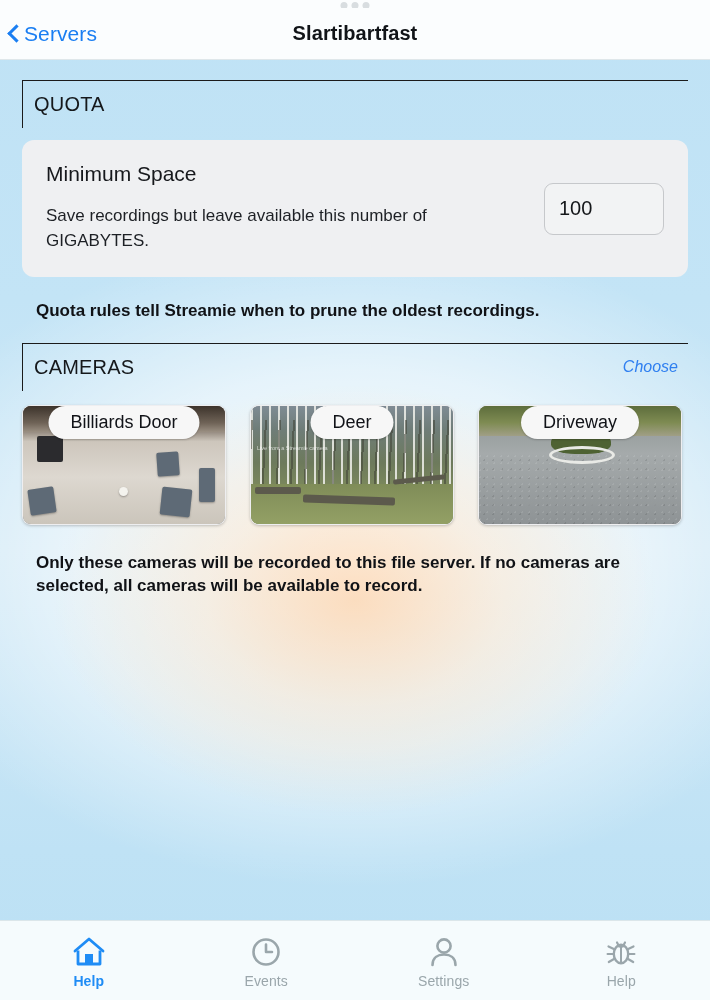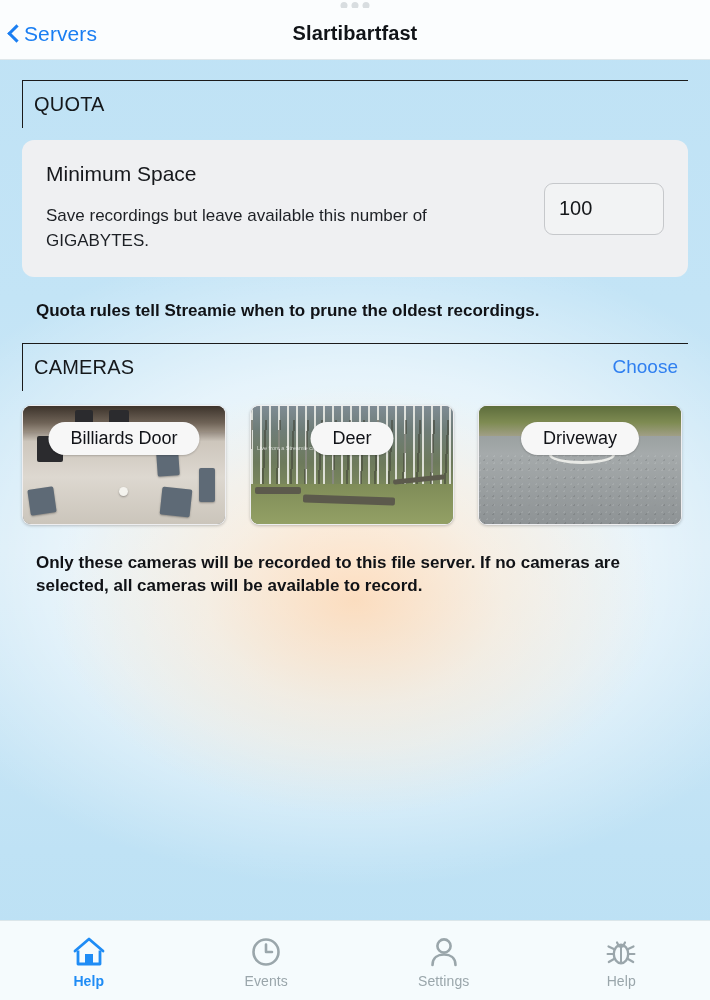--- a/index.html
+++ b/index.html
@@ -111,24 +111,25 @@
     align-items: center;
     justify-content: space-between;
     padding: 0 2px 0 11px;
   }
   .section-header .title {
     font-size: 20px;
     color: #15181b;
     letter-spacing: 0.2px;
   }
   .section-header .action {
-    font-size: 19px;
+    font-size: 16px;
     color: #2f7ff0;
     padding-right: 8px;
     cursor: pointer;
+    font-style: italic;
   }
 
   
   .card {
     margin: 12px 22px 0 22px;
     background: #eff0f2;
     border-radius: 12px;
     padding: 22px 24px 24px 24px;
     position: relative;
     min-height: 110px;
@@ -190,21 +191,21 @@
     position: relative;
     overflow: hidden;
     border: 1.5px solid rgba(255,255,255,0.85);
     box-shadow: 0 1px 3px rgba(0,0,0,0.22);
     cursor: pointer;
     background: #8a9098;
   }
   .cam .pill {
     position: absolute;
     left: 50%;
-    top: 16px;
+    top: 0;
     transform: translateX(-50%);
     background: #f7f7f7;
     border-radius: 18px;
     padding: 6px 22px;
     font-size: 18px;
     color: #111318;
     white-space: nowrap;
     box-shadow: 0 1px 2px rgba(0,0,0,0.20);
     max-width: 182px;
     overflow: hidden;

